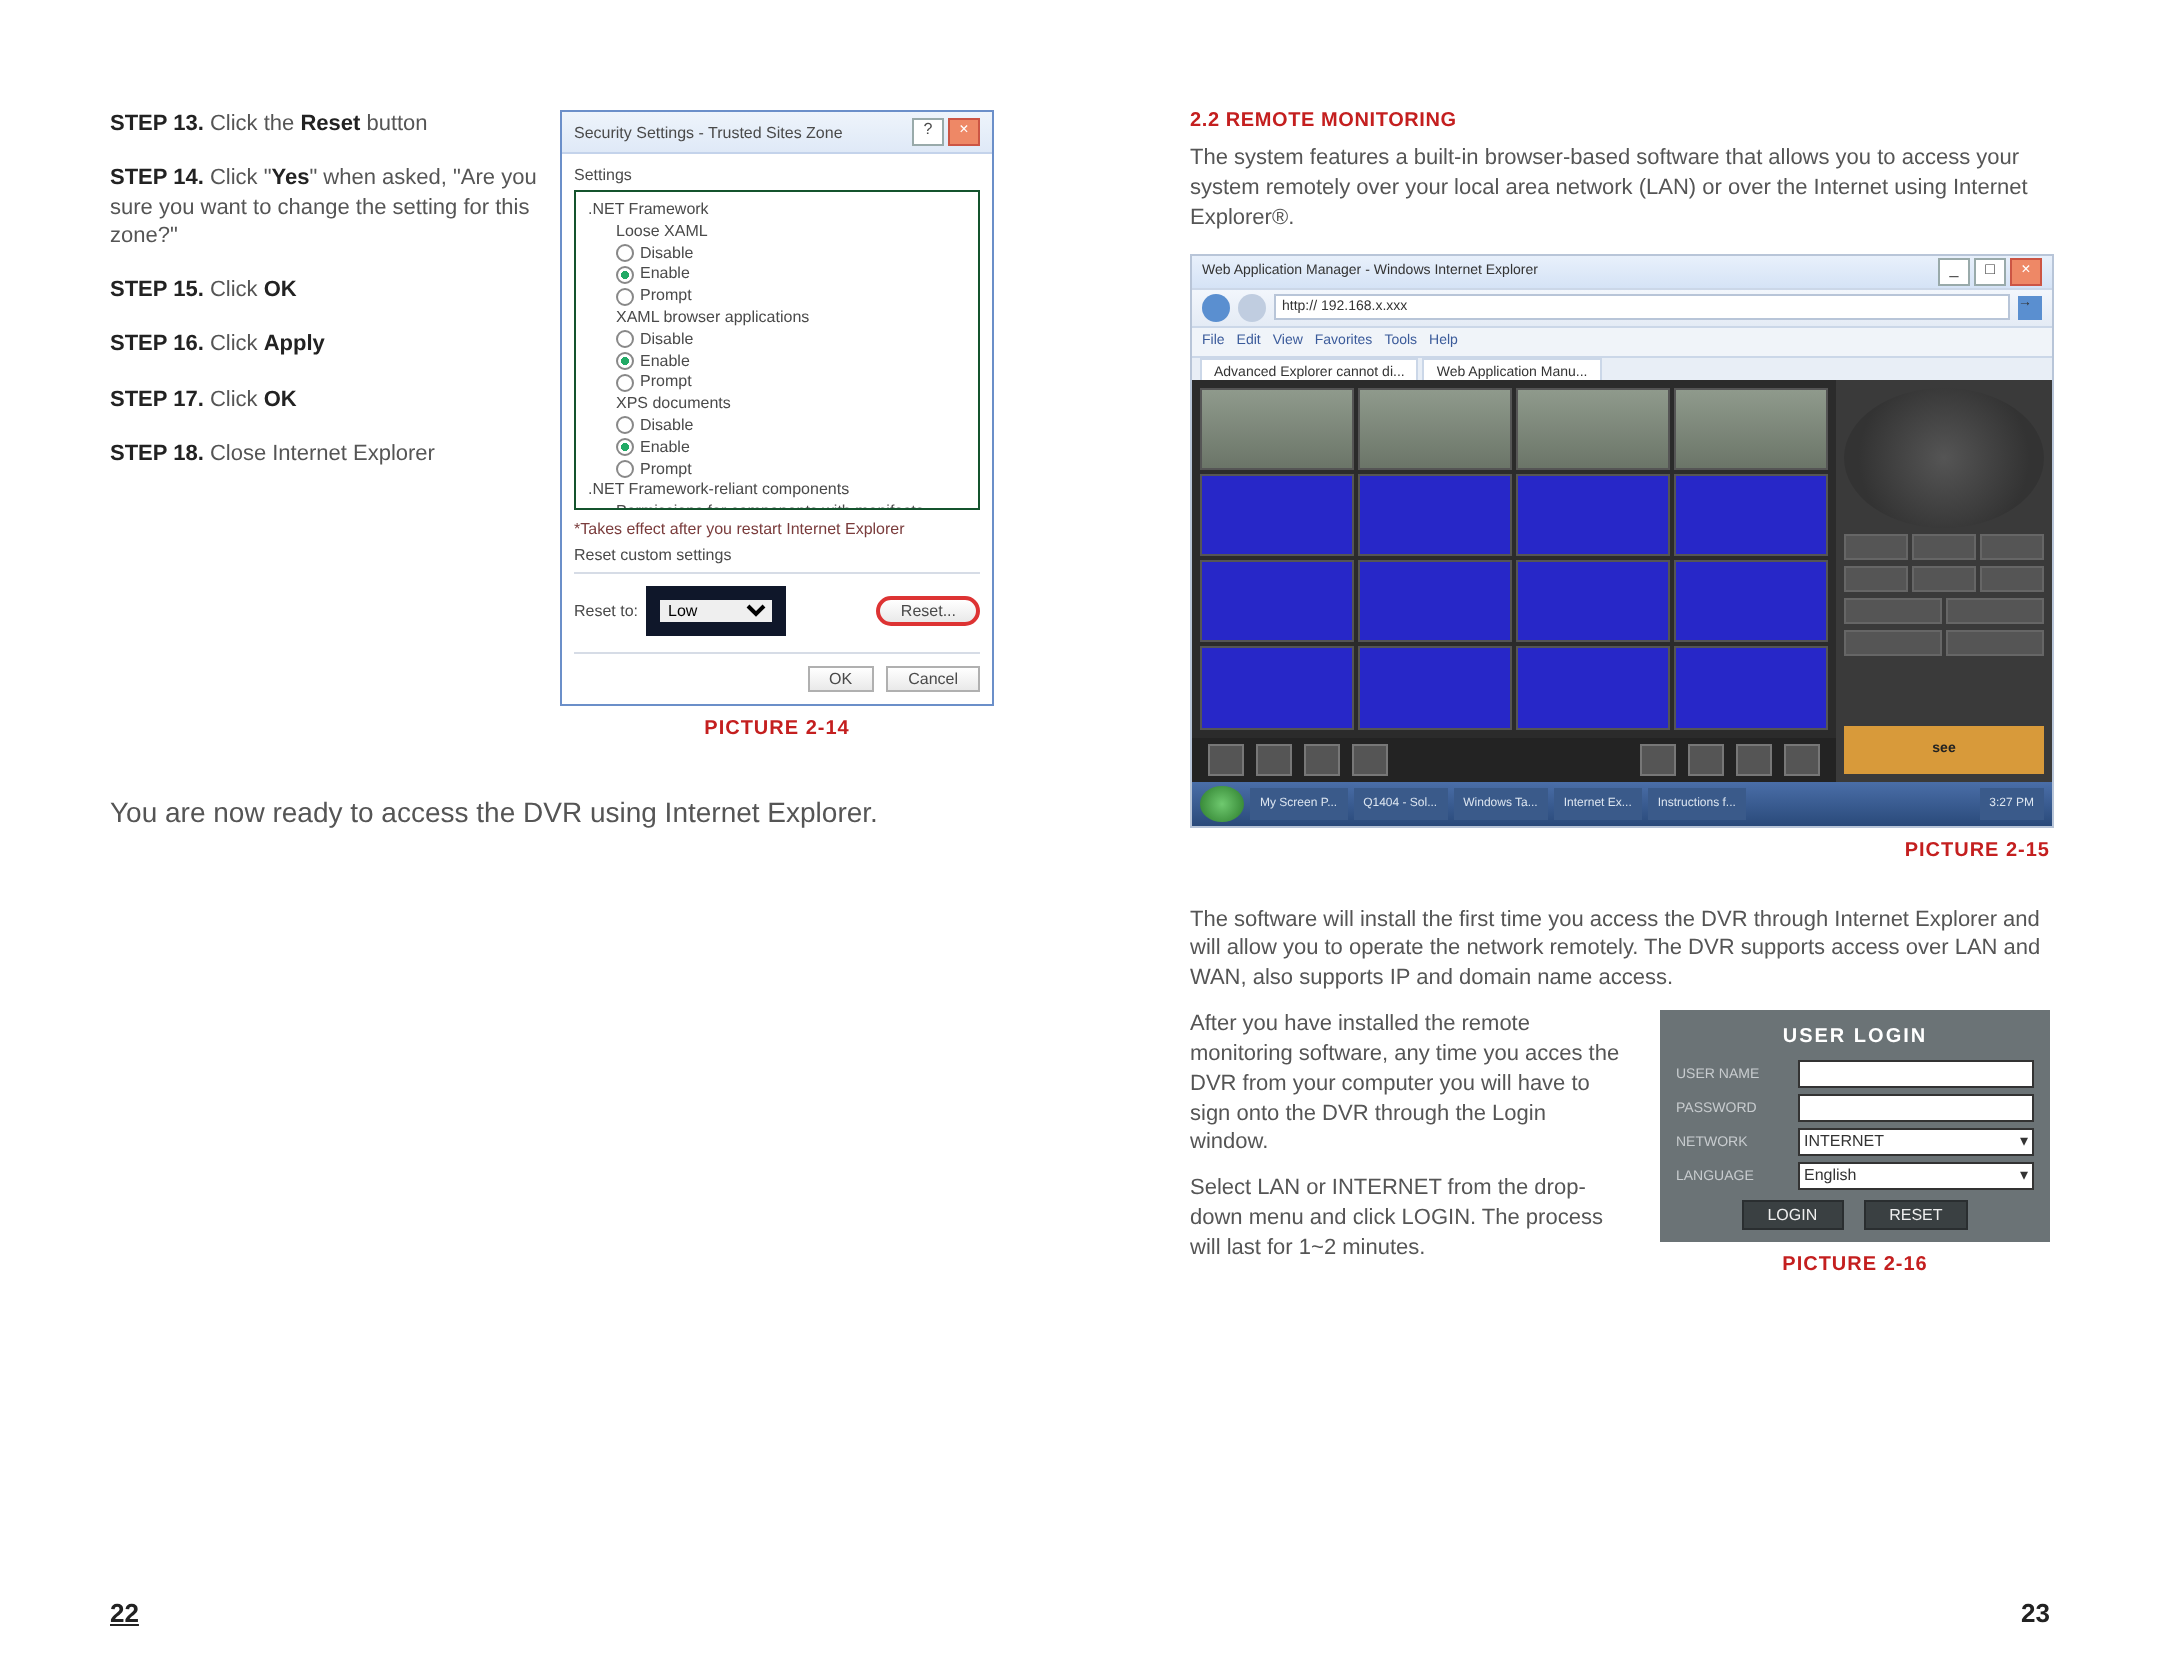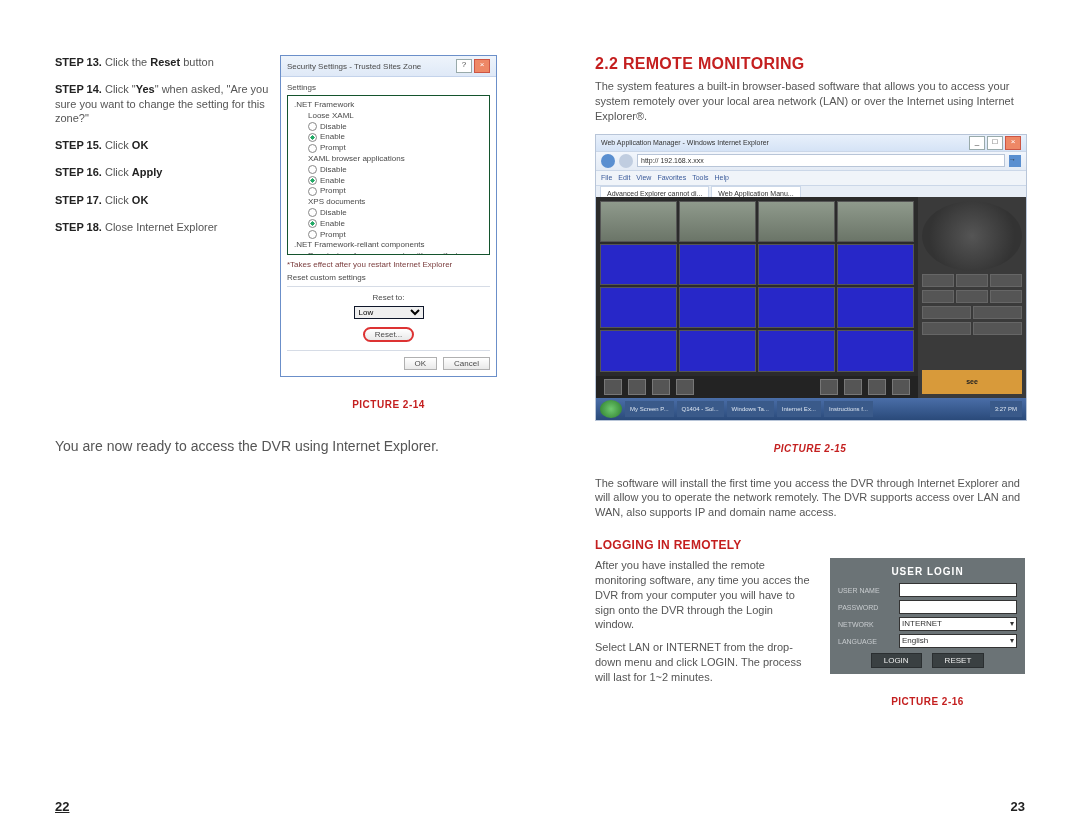--- a/index.html
+++ b/index.html
@@ -60,32 +60,32 @@
   .win-btn { width:14px;height:12px;border:1px solid #9aa;background:#fff;font-size:8px;line-height:10px;text-align:center;}
   .win-btn.close{background:#e86;color:#fff;border-color:#c54;}
   .sec-body { padding: 6px; background:#fff;}
   .settings-label { font-size:8px; margin-bottom:3px;}
   .settings-tree { border:1px solid #14532d; height:150px; padding:4px 6px; overflow:hidden; line-height:1.35;}
   .st-item { white-space:nowrap;}
   .st-sub { padding-left:14px;}
   .radio-dot{display:inline-block;width:7px;height:7px;border:1px solid #888;border-radius:50%;margin-right:3px;vertical-align:middle;}
   .radio-dot.filled{background:radial-gradient(circle,#2a6 40%,#fff 42%);}
   .note { color:#7a3c3c; font-size:8px; padding-top:5px;}
-  .reset-row { display:flex; align-items:center; gap:4px; padding:6px 0 4px; border-top:1px solid #d6dce6;margin-top:4px;flex-direction:column;}
-  .reset-row select { font-size:8px; width:70px; border:1px solid #0f172a;}
+  .reset-row { display:flex; align-items:center; gap:4px; padding:6px 0 4px; border-top:1px solid #d6dce6;margin-top:4px;}
+  .reset-row select { font-size:8px; width:70px; border:7px solid #0f172a;}
   .dlg-btn { padding:1px 10px; border:1px solid #b0b0b0; background:linear-gradient(#fff,#e9e9e9); font-size:8px;}
   .reset-btn{border:2px solid #d33;border-radius:10px;}
   .dlg-footer{display:flex;justify-content:flex-end;gap:6px;padding-top:6px;border-top:1px solid #d6dce6;margin-top:4px;}
-  .picture-label{ text-align:center; color:#c41f1f; font-weight:bold; font-size:10px; letter-spacing:0.5px; margin-top:22px;}
+  .picture-label{ text-align:center; color:#c41f1f; font-weight:bold; font-size:10px; letter-spacing:0.5px; margin-top:6px;}
   .ready-text{ margin-top:28px; color:#555; font-size:14px;}
   .page-number{ position:absolute; bottom:20px; font-weight:bold; font-size:13px; color:#222;}
   .page-left .page-number{ left:55px;text-decoration:underline;}
   .page-right .page-number{ right:55px;}
 
-  .section-title{ color:#c41f1f; font-weight:bold; font-size:16px; letter-spacing:0.3px; margin-bottom:6px;}
+  .section-title{ color:#c41f1f; font-weight:bold; font-size:10px; letter-spacing:0.3px; margin-bottom:6px;}
   .sub-title{ color:#c41f1f; font-weight:bold; font-size:12px; letter-spacing:0.3px; margin-bottom:4px; margin-top:18px;}
   .body-text{ color:#555; line-height:1.35; margin-bottom:8px;}
 
   .browser-shot{ margin-top:10px; border:1px solid #b8c5d8; width:430px; height:285px; background:#eef3f9; font-size:7px; position:relative; overflow:hidden;}
   .bs-titlebar{background:linear-gradient(#e8f0fb,#d5e3f6);height:16px;display:flex;align-items:center;padding:0 5px;justify-content:space-between;}
   .bs-toolbar{background:linear-gradient(#f2f6fc,#e4ebf5);height:18px;border-top:1px solid #cbd7e8;border-bottom:1px solid #cbd7e8;display:flex;align-items:center;padding:0 5px;gap:4px;}
   .bs-toolbar2{background:#f0f4f9;height:14px;border-bottom:1px solid #cbd7e8;display:flex;align-items:center;padding:0 5px;gap:6px;color:#3a5a9a;}
   .addr{flex:1;background:#fff;border:1px solid #b8c5d8;height:11px;padding:0 3px;line-height:11px;}
   .tab-strip{background:#e8eef6;height:14px;border-bottom:1px solid #cbd7e8;display:flex;padding-left:4px;}
   .tab{background:#fff;border:1px solid #cbd7e8;border-bottom:none;padding:0 6px;font-size:7px;height:13px;line-height:13px;margin-right:2px;}
@@ -282,25 +282,24 @@
         <div class="tb-start"></div>
         <div class="tb-item">My Screen P...</div>
         <div class="tb-item">Q1404 - Sol...</div>
         <div class="tb-item">Windows Ta...</div>
         <div class="tb-item">Internet Ex...</div>
         <div class="tb-item">Instructions f...</div>
         <div style="flex:1"></div>
         <div class="tb-item">3:27 PM</div>
       </div>
     </div>
-    <div class="picture-label" style="text-align:center;width:430px;font-style:italic;">PICTURE 2-15</div>
+    <div class="picture-label" style="text-align:right;width:430px;">PICTURE 2-15</div>
 
     <div class="body-text" style="margin-top:22px;">The software will install the first time you access the DVR through Internet Explorer and will allow you to operate the network remotely. The DVR supports access over LAN and WAN, also supports IP and domain name access.</div>
 
-    <div class="sub-title">LOGGING IN REMOTELY</div>
     <div class="login-section">
       <div class="login-text">
         <div class="body-text">After you have installed the remote monitoring software, any time you acces the DVR from your computer you will have to sign onto the DVR through the Login window.</div>
         <div class="body-text">Select LAN or INTERNET from the drop-down menu and click LOGIN. The process will last for 1~2 minutes.</div>
       </div>
       <div>
         <div class="login-box">
           <div class="login-title">USER LOGIN</div>
           <div class="login-row">
             <div class="login-label">USER NAME</div>

